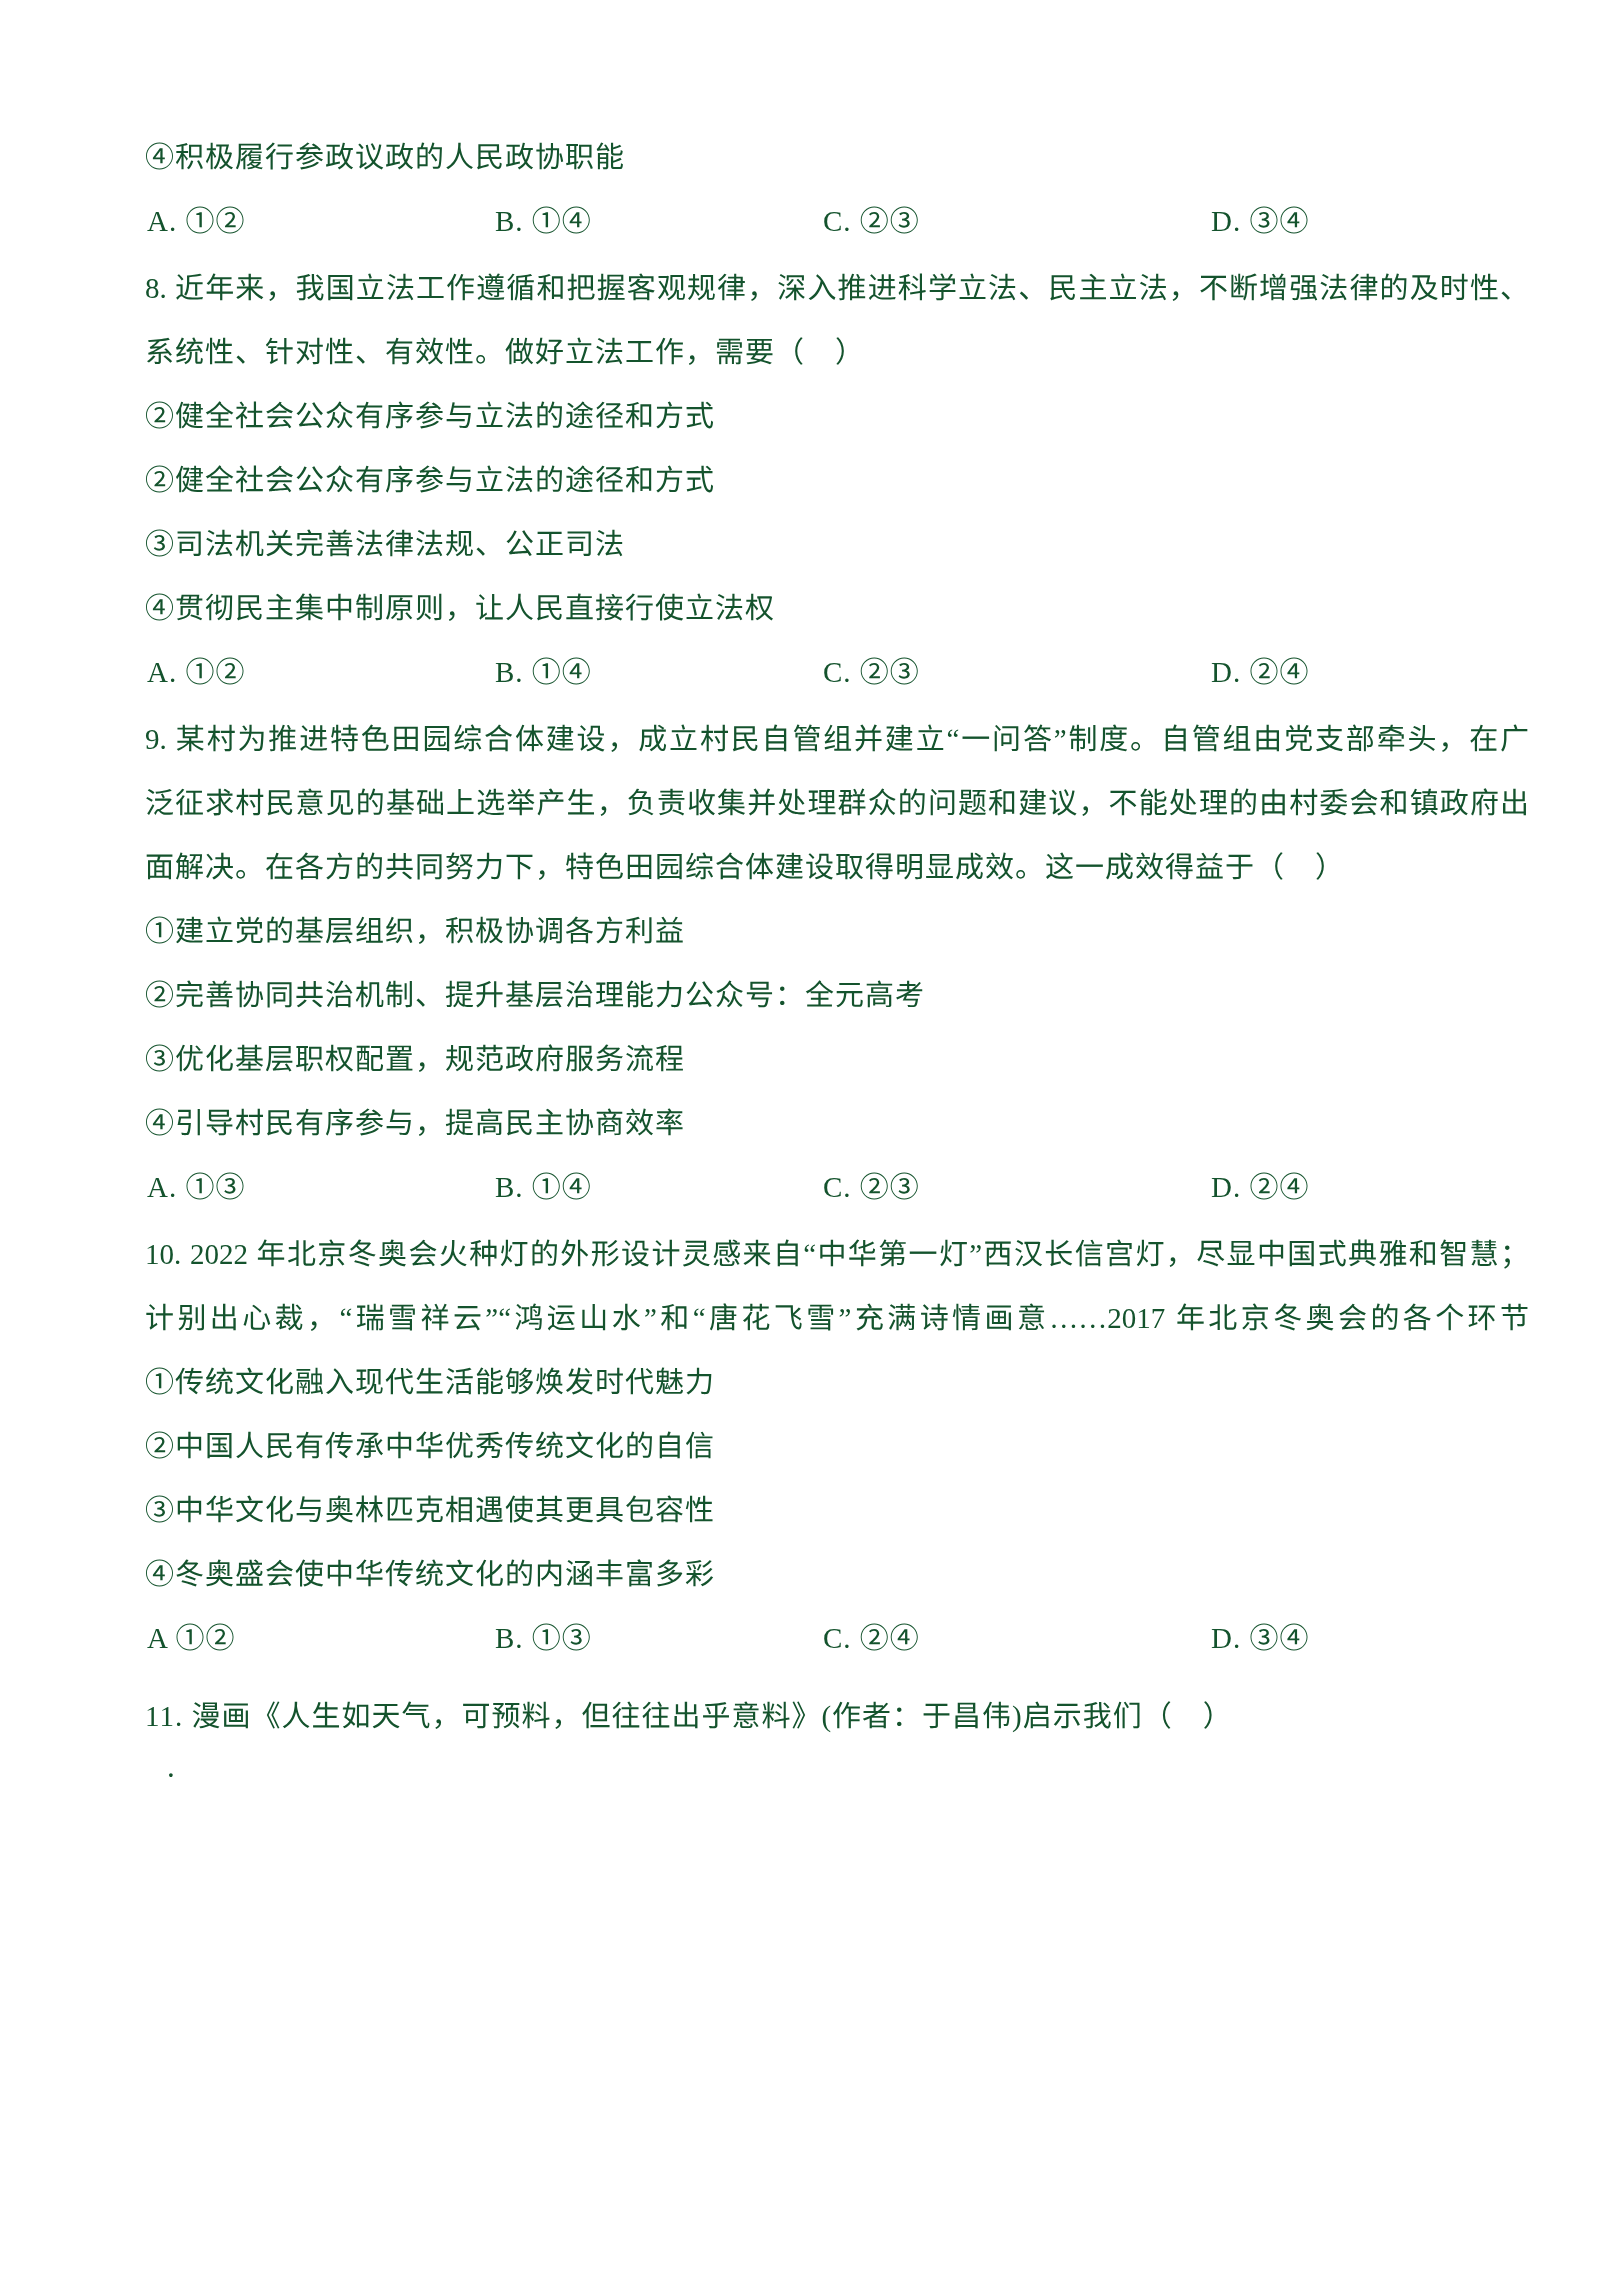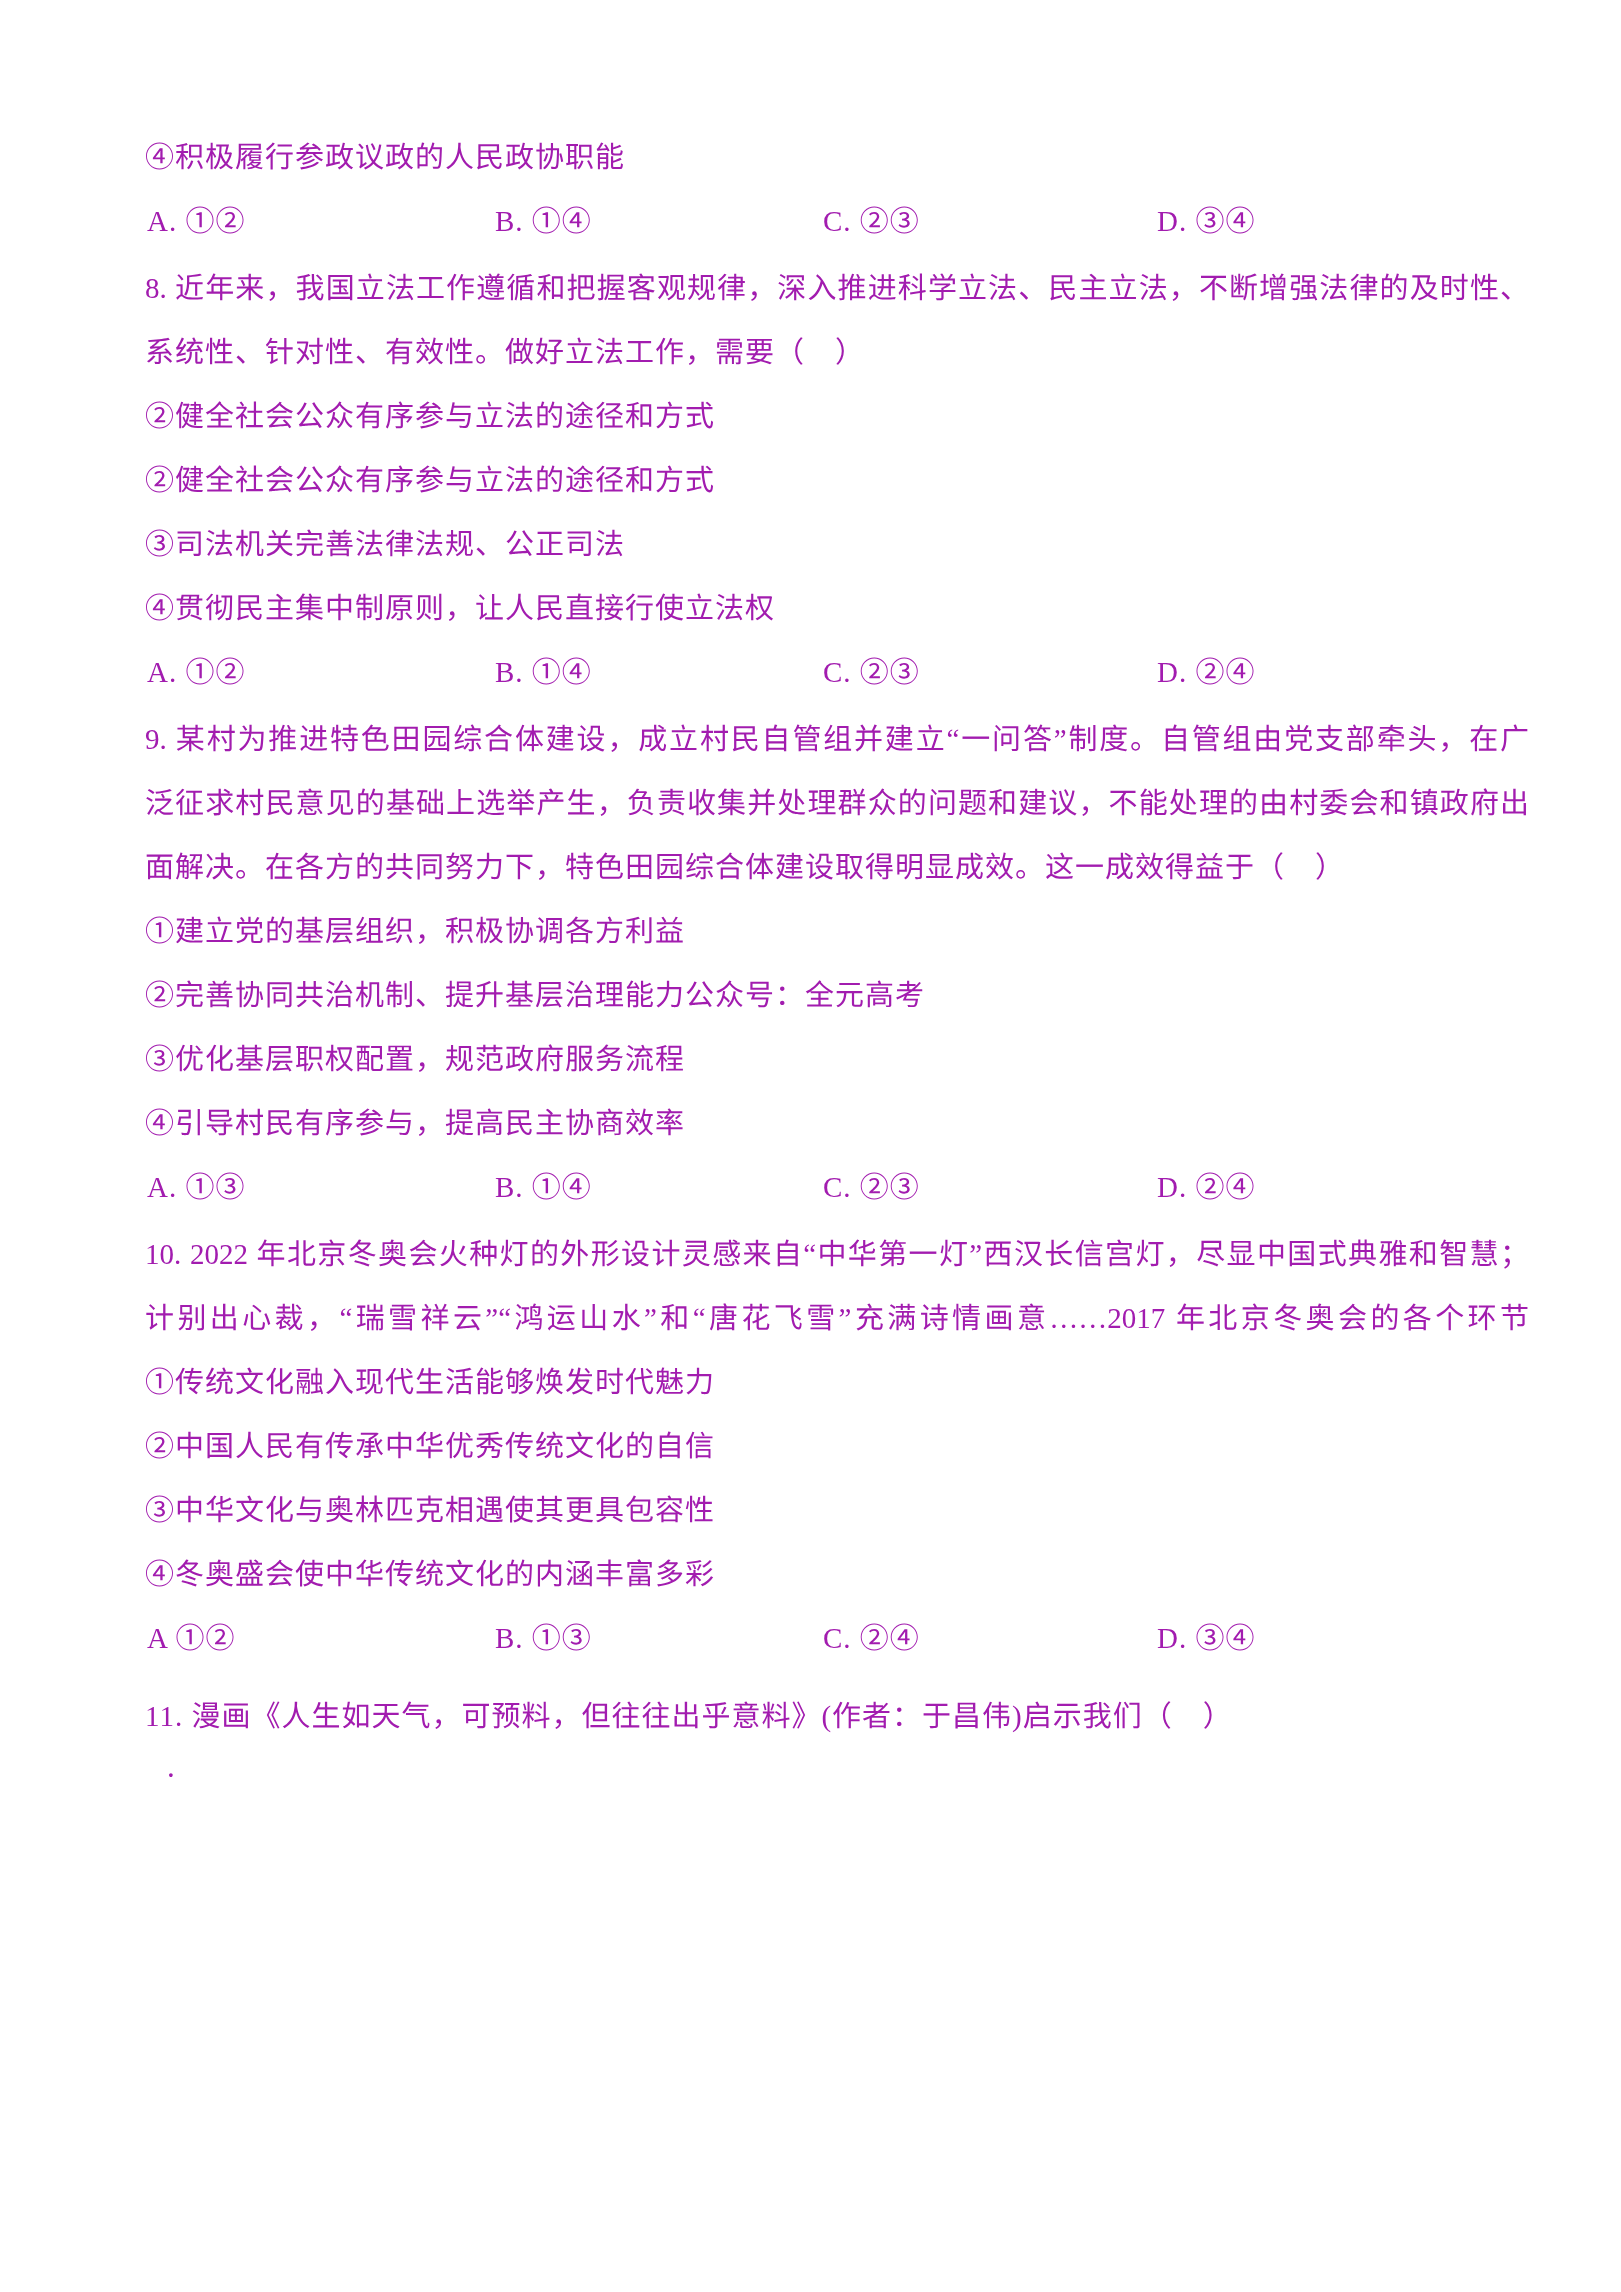--- a/index.html
+++ b/index.html
@@ -3,21 +3,21 @@
 <meta charset="utf-8">
 <style>
   html,body{margin:0;padding:0;}
   body{background:#e8e8e8;}
   .page{
     position:relative;
     width:1621px;
     height:2293px;
     background:#ffffff;
     font-family:"Liberation Serif","DejaVu Serif",serif;
-    color:#a21caf;
+    color:#14532d;
     font-size:29px;
     overflow:hidden;
   }
   .content{
     position:absolute;
     left:145px;
     top:125px;
     width:1384px;
   }
   .line{
@@ -40,21 +40,21 @@
   .options-row span{
     position:absolute;
     top:0;
     line-height:64px;
     white-space:nowrap;
     letter-spacing:1px;
   }
   .opt-a{left:2px;}
   .opt-b{left:350px;text-align:center;}
   .opt-c{left:678px;}
-  .opt-d{left:1012px;}
+  .opt-d{left:1066px;}
   .q-start{margin-top:2.9px;}
   .q11-line{margin-top:14.7px;}
   .stray-dot{
     position:absolute;
     left:167px;
     top:1751px;
     font-size:31px;
     line-height:31px;
   }
 </style>

